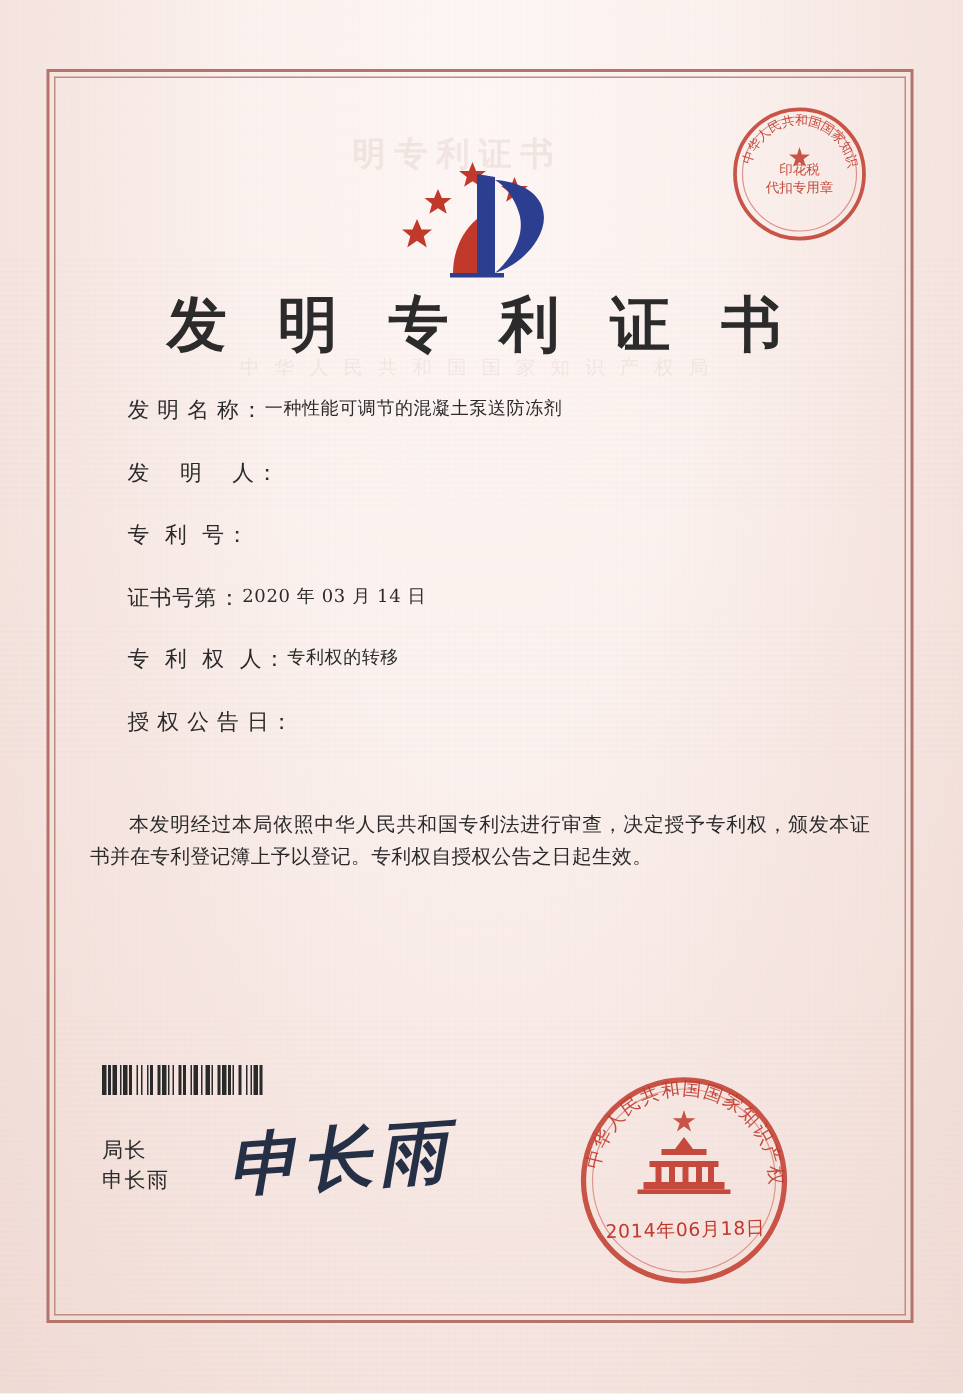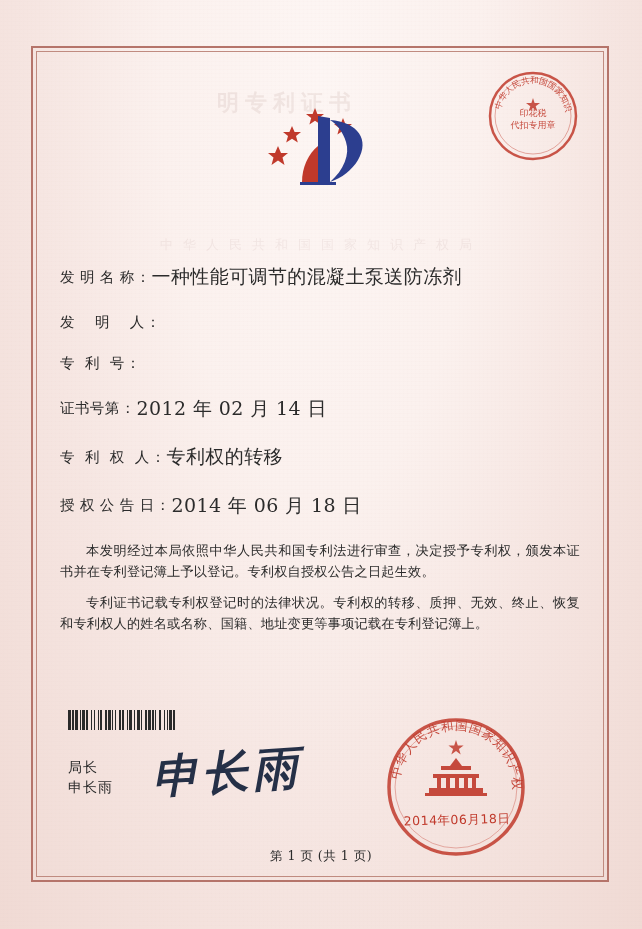--- a/index.html
+++ b/index.html
@@ -39,20 +39,21 @@
     top: 88px;
     left: 0;
     width: 574px;
     text-align: center;
     font-size: 22px;
     letter-spacing: 6px;
     color: rgba(160,120,115,0.13);
     font-family: "DejaVu Sans", "Liberation Sans", sans-serif;
     font-weight: bold;
     pointer-events: none;
+    padding-left: 18px;
   }
   #ghost-watermark-2 {
     position: absolute;
     top: 236px;
     left: 0;
     width: 642px;
     text-align: center;
     font-size: 13px;
     letter-spacing: 10px;
     color: rgba(160,120,115,0.10);
@@ -124,33 +125,34 @@
 
   
   #fields {
     position: absolute;
     left: 60px;
     top: 264px;
     width: 520px;
   }
   .field-row {
     display: flex;
-    align-items: center;
+    align-items: flex-start;
     font-size: 14.5px;
     color: #2b2b2b;
     margin-bottom: 22.5px;
     letter-spacing: 0.4px;
+    margin-left: 25px;
   }
   .field-label {
     white-space: pre;
     font-size: 14.5px;
   }
   .field-sep { padding: 0 1px; }
   .field-value {
-    font-size: 19px;
+    font-size: 12px;
   }
 
   
   #body-text {
     position: absolute;
     left: 60px;
     top: 540px;
     width: 520px;
     font-size: 13.2px;
     line-height: 21px;
@@ -267,55 +269,54 @@
     <circle cx="46" cy="46" r="38" fill="none" stroke="#c0392b" stroke-width="0.8" opacity="0.5"></circle>
     <path id="seal-top-arc" d="M 13 46 A 33 33 0 0 1 79 46" fill="none"></path>
     <text font-size="8.5" fill="#c0392b" font-family="DejaVu Sans, sans-serif" opacity="0.9">
       <textPath href="#seal-top-arc" startOffset="6%">中华人民共和国国家知识产权局</textPath>
     </text>
     <text x="46" y="46" text-anchor="middle" font-size="9" fill="#c0392b" font-family="DejaVu Sans, sans-serif" opacity="0.9">印花税</text>
     <text x="46" y="58" text-anchor="middle" font-size="9" fill="#c0392b" font-family="DejaVu Sans, sans-serif" opacity="0.9">代扣专用章</text>
     <polygon points="46,28 47.6,33 53,33 48.7,36.2 50.3,41.2 46,38.1 41.7,41.2 43.3,36.2 39,33 44.4,33" fill="#c0392b" opacity="0.85"></polygon>
   </svg>
 
+  <div id="main-title">发 明 专 利 证 书</div>
 
   <div id="fields">
     <div class="field-row">
       <span class="field-label">发 明 名 称</span>
       <span class="field-sep">：</span>
       <span class="field-value">一种性能可调节的混凝土泵送防冻剂</span>
     </div>
     <div class="field-row">
       <span class="field-label">发    明    人</span>
       <span class="field-sep">：</span>
     </div>
     <div class="field-row">
       <span class="field-label">专  利  号</span>
       <span class="field-sep">：</span>
     </div>
     <div class="field-row">
       <span class="field-label">证书号第</span>
       <span class="field-sep">：</span>
-      <span class="field-value">2012 年 02 月 14 日</span>
+      <span class="field-value">2020 年 03 月 14 日</span>
     </div>
     <div class="field-row">
       <span class="field-label">专  利  权  人</span>
       <span class="field-sep">：</span>
       <span class="field-value">专利权的转移</span>
     </div>
     <div class="field-row">
       <span class="field-label">授 权 公 告 日</span>
       <span class="field-sep">：</span>
-      <span class="field-value">2014 年 06 月 18 日</span>
     </div>
   </div>
 
   <div id="body-text">
     <p>本发明经过本局依照中华人民共和国专利法进行审查，决定授予专利权，颁发本证书并在专利登记簿上予以登记。专利权自授权公告之日起生效。</p>
-    <p>专利证书记载专利权登记时的法律状况。专利权的转移、质押、无效、终止、恢复和专利权人的姓名或名称、国籍、地址变更等事项记载在专利登记簿上。</p>
   </div>
 
   <div id="barcode"><span style="width:3px"></span><span style="width:1px;background:transparent"></span><span style="width:2px"></span><span style="width:1px;background:transparent"></span><span style="width:3px"></span><span style="width:2px;background:transparent"></span><span style="width:1px"></span><span style="width:1px;background:transparent"></span><span style="width:3px"></span><span style="width:1px;background:transparent"></span><span style="width:2px"></span><span style="width:3px;background:transparent"></span><span style="width:1px"></span><span style="width:2px;background:transparent"></span><span style="width:1px"></span><span style="width:3px;background:transparent"></span><span style="width:1px"></span><span style="width:1px;background:transparent"></span><span style="width:2px"></span><span style="width:3px;background:transparent"></span><span style="width:2px"></span><span style="width:1px;background:transparent"></span><span style="width:3px"></span><span style="width:1px;background:transparent"></span><span style="width:1px"></span><span style="width:2px;background:transparent"></span><span style="width:1px"></span><span style="width:3px;background:transparent"></span><span style="width:2px"></span><span style="width:1px;background:transparent"></span><span style="width:2px"></span><span style="width:3px;background:transparent"></span><span style="width:1px"></span><span style="width:1px;background:transparent"></span><span style="width:3px"></span><span style="width:2px;background:transparent"></span><span style="width:1px"></span><span style="width:2px;background:transparent"></span><span style="width:3px"></span><span style="width:1px;background:transparent"></span><span style="width:1px"></span><span style="width:3px;background:transparent"></span><span style="width:2px"></span><span style="width:1px;background:transparent"></span><span style="width:3px"></span><span style="width:1px;background:transparent"></span><span style="width:2px"></span><span style="width:1px;background:transparent"></span><span style="width:1px"></span><span style="width:3px;background:transparent"></span><span style="width:2px"></span><span style="width:3px;background:transparent"></span><span style="width:1px"></span><span style="width:2px;background:transparent"></span><span style="width:1px"></span><span style="width:1px;background:transparent"></span><span style="width:3px"></span><span style="width:1px;background:transparent"></span><span style="width:2px"></span><span style="width:2px;background:transparent"></span></div>
 
   <div id="director-block">
     <div>局长</div>
     <div>申长雨</div>
   </div>
   <div id="signature">申长雨</div>
 
@@ -335,15 +336,14 @@
       <rect x="81" y="64" width="4" height="10"></rect>
       <rect x="89" y="64" width="4" height="10"></rect>
       <rect x="58" y="52" width="30" height="4"></rect>
       <polygon points="73,44 79,52 67,52"></polygon>
       <rect x="42" y="79" width="62" height="3"></rect>
     </g>
     <polygon points="73,26 74.8,31.5 80.6,31.5 75.9,34.9 77.7,40.4 73,37 68.3,40.4 70.1,34.9 65.4,31.5 71.2,31.5" fill="#c0392b" opacity="0.85"></polygon>
   </svg>
   <div id="seal-date">2014年06月18日</div>
 
-  <div id="page-footer">第 1 页 (共 1 页)</div>
 
 </div>
 
 </body></html>

